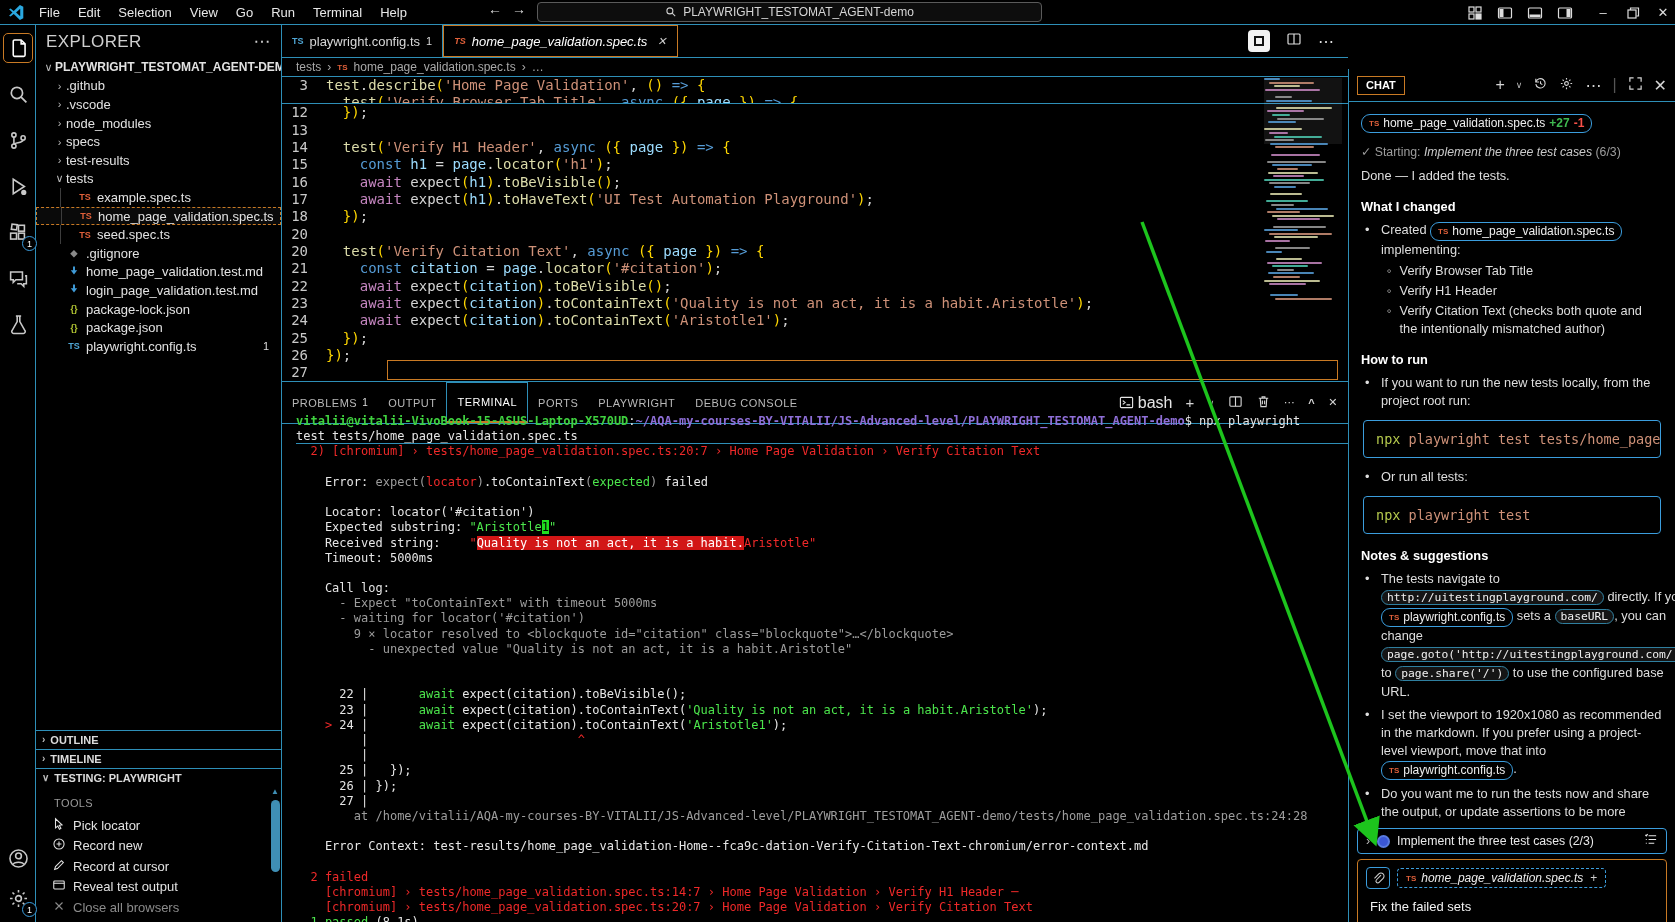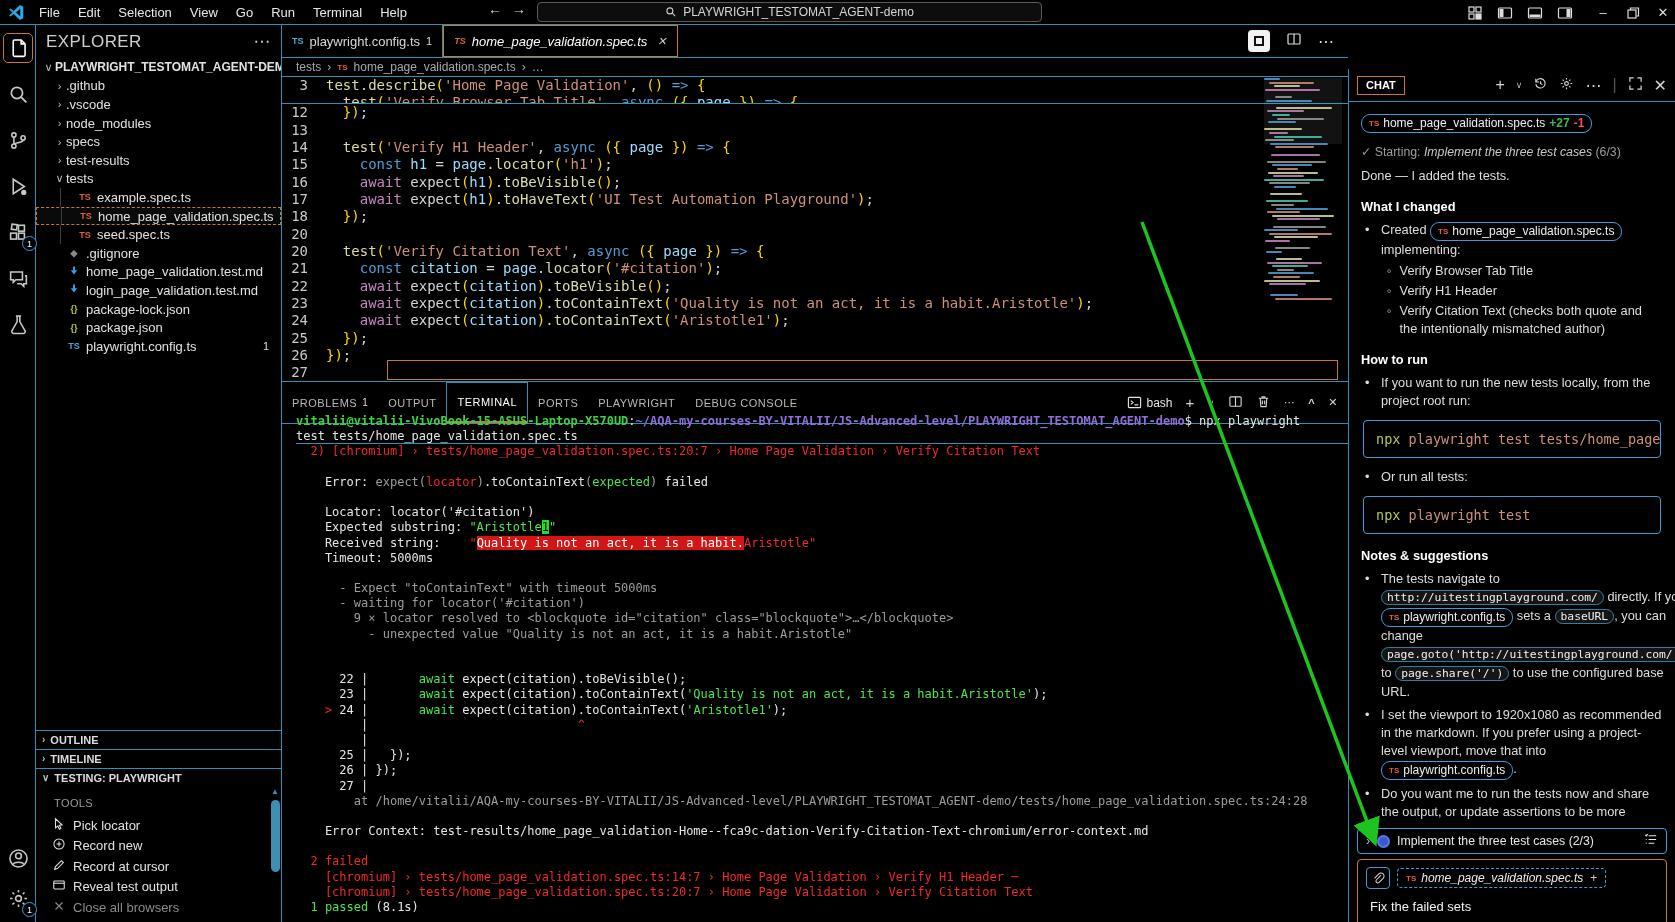--- a/index.html
+++ b/index.html
@@ -80,21 +80,21 @@
   #minimap .mrow{position:absolute;height:2px;border-radius:1px;}
   #minimap-slider{position:absolute;right:0;top:0;width:78px;height:66px;background:rgba(255,255,255,.07);}
   
   #panelhdr{position:absolute;left:0;top:356px;width:1066px;height:43px;border-top:1px solid #2e8fb8;
     border-bottom:1px solid #2e8fb8;display:flex;align-items:center;font-size:11px;letter-spacing:.5px;color:#b9b9b9;}
   .ptab{padding:0 10px;height:100%;display:flex;align-items:center;gap:5px;}
   .ptab.active{color:#fff;border:1px solid #2e8fb8;border-bottom:2px solid #c97a24;}
   .ptab .pbadge{font-size:10px;color:#ddd;}
   #panel-actions{margin-left:auto;display:flex;align-items:center;gap:13px;padding-right:10px;color:#d5d5d5;}
   #panel-actions svg{width:15px;height:15px;}
-  #bash-chip{display:flex;align-items:center;gap:4px;font-size:12px;letter-spacing:0;color:#e5e5e5;}
+  #bash-chip{display:flex;align-items:center;gap:4px;font-size:16px;letter-spacing:0;color:#e5e5e5;}
   #terminal{position:absolute;left:0;top:386px;width:1066px;height:511px;overflow:hidden;
     font-family:"DejaVu Sans Mono",monospace;font-size:12px;line-height:15.2px;padding:3px 0 0 14px;}
   .trmrow{height:15.2px;white-space:pre;}
   .trmrow.sep{border-bottom:1px solid #2e8fb8;margin-right:0;}
   .tm-g{color:#3fd23f;font-weight:bold}.tm-pp{color:#8f6fd8;font-weight:bold}
   .tm-w{color:#e6e6e6}.tm-dim{color:#9d9d9d}.tm-r{color:#ef2929}.tm-gr{color:#4ce64c}
   .tm-hlg{background:#1fdf1f;color:#000}.tm-hlr{background:#d21616;color:#fff}
   
   #chat{position:absolute;left:1348px;top:25px;width:327px;height:897px;border-left:1px solid #2e8fb8;margin-top:44px;}
   #chat-header{height:33px;border-bottom:1px solid #2e8fb8;display:flex;align-items:center;padding:0 8px;}
@@ -583,20 +583,21 @@
       <div class="trmrow sep"><span class="tm-w">test tests/home_page_validation.spec.ts</span></div>
       <div class="trmrow"><span class="tm-r">  2) [chromium] › tests/home_page_validation.spec.ts:20:7 › Home Page Validation › Verify Citation Text</span></div>
       <div class="trmrow"></div>
       <div class="trmrow"><span class="tm-w">    Error: </span><span class="tm-dim">expect(</span><span class="tm-r">locator</span><span class="tm-dim">)</span><span class="tm-w">.toContainText</span><span class="tm-dim">(</span><span class="tm-gr">expected</span><span class="tm-dim">)</span><span class="tm-w"> failed</span></div>
       <div class="trmrow"></div>
       <div class="trmrow"><span class="tm-w">    Locator: locator('#citation')</span></div>
       <div class="trmrow"><span class="tm-w">    Expected substring: </span><span class="tm-gr">"Aristotle</span><span class="tm-hlg">1</span><span class="tm-gr">"</span></div>
       <div class="trmrow"><span class="tm-w">    Received string:    </span><span class="tm-r">"</span><span class="tm-hlr">Quality is not an act, it is a habit.</span><span class="tm-r">Aristotle"</span></div>
       <div class="trmrow"><span class="tm-w">    Timeout: 5000ms</span></div>
       <div class="trmrow"></div>
+      <div class="trmrow"><span class="tm-w">    Call log:</span></div>
       <div class="trmrow"><span class="tm-dim">      - Expect "toContainText" with timeout 5000ms</span></div>
       <div class="trmrow"><span class="tm-dim">      - waiting for locator('#citation')</span></div>
       <div class="trmrow"><span class="tm-dim">        9 × locator resolved to &lt;blockquote id="citation" class="blockquote"&gt;…&lt;/blockquote&gt;</span></div>
       <div class="trmrow"><span class="tm-dim">          - unexpected value "Quality is not an act, it is a habit.Aristotle"</span></div>
       <div class="trmrow"></div>
       <div class="trmrow"></div>
       <div class="trmrow"><span class="tm-w">      22 |       </span><span class="tm-gr">await</span><span class="tm-w"> expect(citation).toBeVisible();</span></div>
       <div class="trmrow"><span class="tm-w">      23 |       </span><span class="tm-gr">await</span><span class="tm-w"> expect(citation).toContainText(</span><span class="tm-gr">'Quality is not an act, it is a habit.Aristotle'</span><span class="tm-w">);</span></div>
       <div class="trmrow"><span class="tm-r">    &gt; </span><span class="tm-w">24 |       </span><span class="tm-gr">await</span><span class="tm-w"> expect(citation).toContainText(</span><span class="tm-gr">'Aristotle1'</span><span class="tm-w">);</span></div>
       <div class="trmrow"><span class="tm-w">         |                             </span><span class="tm-r">^</span></div>

